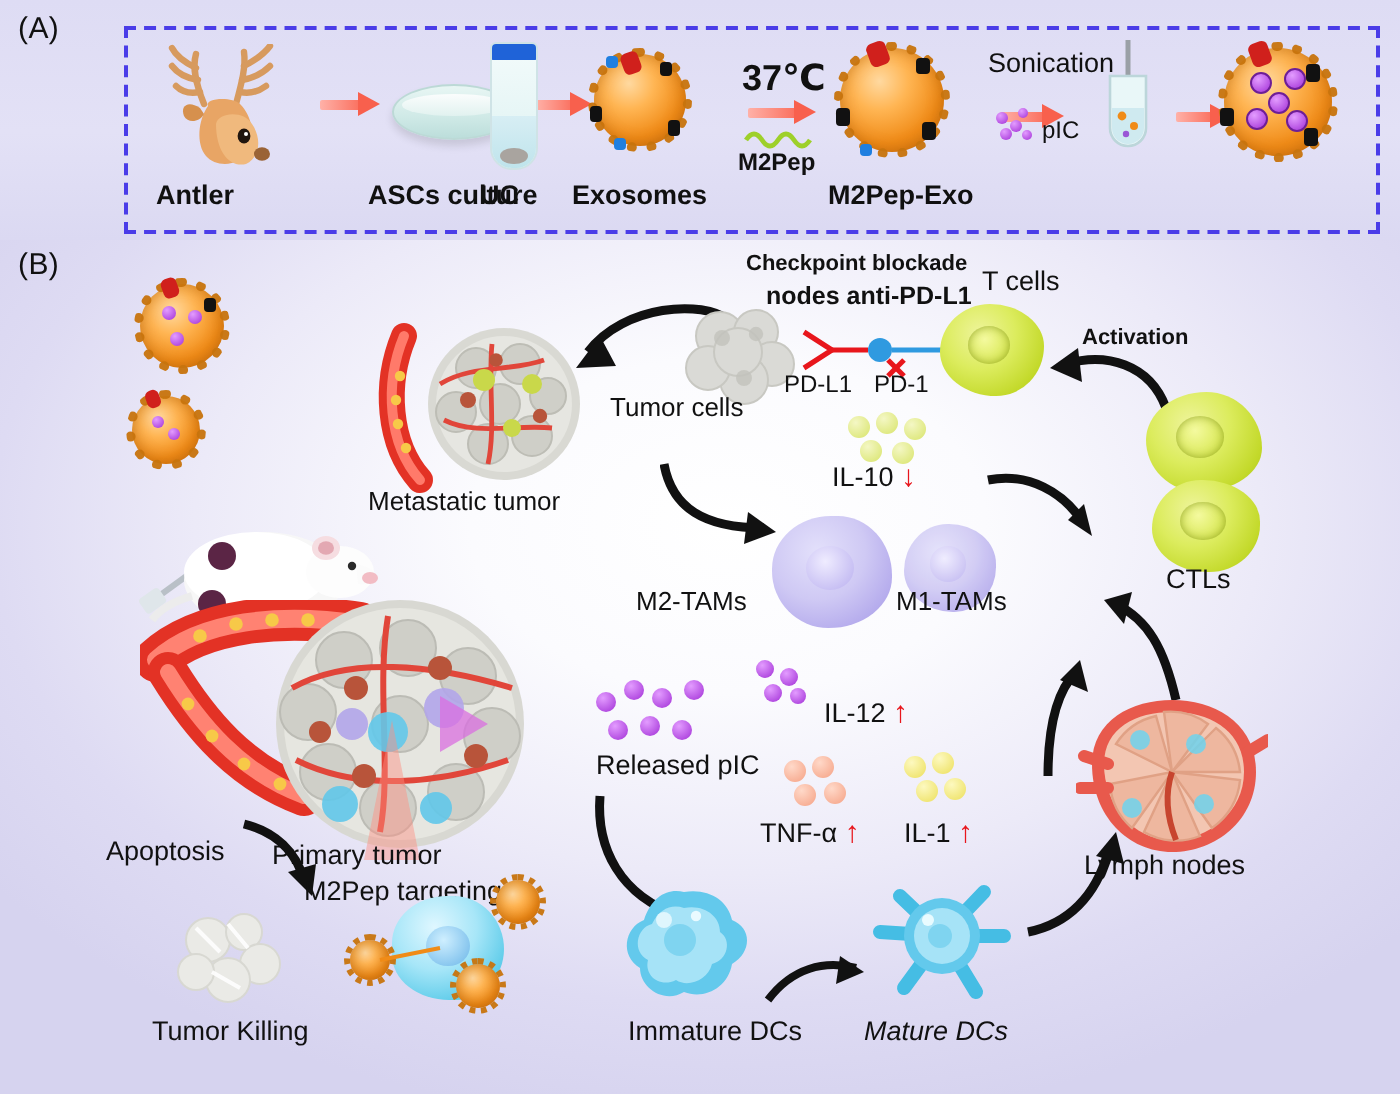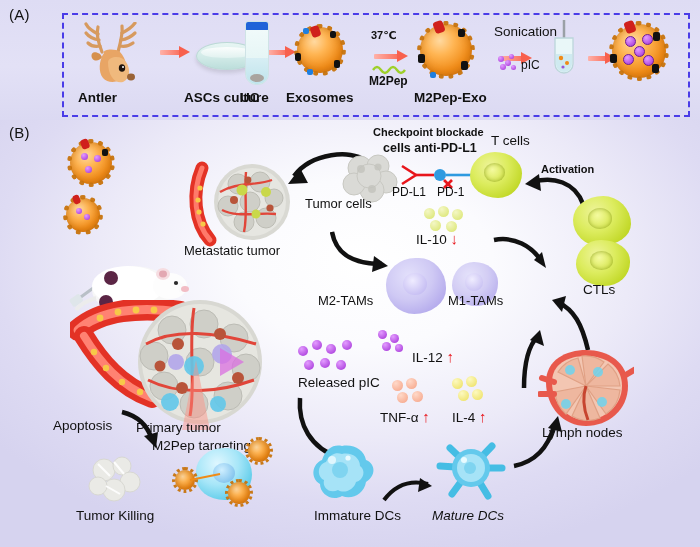--- a/index.html
+++ b/index.html
@@ -51,21 +51,21 @@
   .tube .pellet{position:absolute;left:4px;bottom:2px;width:14px;height:8px;border-radius:50%;background:#a9a49f;}
 
   
   .exo{position:absolute;border-radius:50%;}
   .exo .core{position:absolute;inset:0;border-radius:50%;
     background:radial-gradient(circle at 38% 32%, #ffd9a0 0%, #ffb553 30%, #f08b17 65%, #d16f08 100%);
     box-shadow:inset 0 0 8px rgba(120,60,0,.35);}
   .exo .ring{position:absolute;inset:-3px;border-radius:50%;border:5px dotted #c8740d;opacity:.95;}
   .pmark{position:absolute;border-radius:50%;}
   .pIC-dot{position:absolute;border-radius:50%;background:radial-gradient(circle at 35% 30%,#e39cff,#a12fd6);}
-  .temp{position:absolute;font-size:11px;font-weight:700;color:#111;}
+  .temp{position:absolute;font-size:18px;font-weight:700;color:#111;}
   .redtxt{color:#e8161c;}
   .sci{position:absolute;font-size:13.5px;color:#111;white-space:nowrap;}
   .upar{color:#e8161c;font-weight:700;}
 
   
   .cell{position:absolute;border-radius:50%;}
   .tcell{background:radial-gradient(circle at 38% 32%, #eef49a 0%, #dcec5e 40%, #c3d92a 75%, #a8bf18 100%);}
   .tcell .nuc{position:absolute;left:26%;top:24%;width:42%;height:42%;border-radius:50%;
     background:radial-gradient(circle at 40% 35%,#f4fa9f,#cfe23a);box-shadow:inset 0 0 4px rgba(90,110,0,.5);}
   .mcell{background:radial-gradient(circle at 38% 32%, #e3e0fb 0%, #cfc9f4 45%, #b3a9ec 80%, #9c90e4 100%);}
@@ -314,21 +314,21 @@
       <g fill="#c3c3bd" opacity=".8">
         <circle cx="27" cy="21" r="4"></circle>
           <circle cx="44" cy="19" r="3.6"></circle>
           <circle cx="38" cy="41" r="4"></circle>
       </g>
     </svg>
   </div>
   <div class="sci" style="left:305px;top:196px;font-size:13px;">Tumor cells</div>
 
   <div class="sci redtxt" style="left:373px;top:126px;font-size:11px;font-weight:700;text-align:center;">Checkpoint blockade</div>
-  <div class="sci redtxt" style="left:383px;top:141px;font-size:12.5px;font-weight:700;">cells anti-PD-L1</div>
+  <div class="sci redtxt" style="left:383px;top:141px;font-size:12.5px;font-weight:700;">nodes anti-PD-L1</div>
 
   <svg style="position:absolute;left:400px;top:158px;" width="96" height="34">
     <path d="M2 8 L16 17 L2 26" stroke="#e8161c" stroke-width="2.6" fill="none"></path>
     <line x1="16" y1="17" x2="34" y2="17" stroke="#e8161c" stroke-width="2.6"></line>
     <circle cx="40" cy="17" r="6" fill="#2f9ae0"></circle>
     <line x1="46" y1="17" x2="76" y2="17" stroke="#2f9ae0" stroke-width="2.6"></line>
     <g stroke="#e8161c" stroke-width="2.6">
       <line x1="44" y1="22" x2="52" y2="30"></line>
         <line x1="52" y1="22" x2="44" y2="30"></line>
     </g>
@@ -406,21 +406,21 @@
     <div style="position:absolute;left:14px;top:0;width:11px;height:11px;border-radius:50%;background:radial-gradient(circle at 35% 30%,#fdf9c0,#ecdf5b);"></div>
     <div style="position:absolute;left:6px;top:14px;width:11px;height:11px;border-radius:50%;background:radial-gradient(circle at 35% 30%,#fdf9c0,#ecdf5b);"></div>
     <div style="position:absolute;left:20px;top:13px;width:11px;height:11px;border-radius:50%;background:radial-gradient(circle at 35% 30%,#fdf9c0,#ecdf5b);"></div>
   </div>
 
   <div class="sci" style="left:380px;top:408px;font-size:13.5px;">
     <span>TNF-α</span>
     <span class="upar" style="font-size:15px;">↑</span>
   </div>
   <div class="sci" style="left:452px;top:408px;font-size:13.5px;">
-    <span>IL-4</span>
+    <span>IL-1</span>
     <span class="upar" style="font-size:15px;">↑</span>
   </div>
 
   <svg style="position:absolute;left:498px;top:330px;" width="70" height="62">
     <path d="M26 58 C26 34 30 16 40 6" stroke="#111" stroke-width="4.5" fill="none"></path>
     <path d="M32 10 L42 0 L46 16 Z" fill="#111"></path>
   </svg>
   <svg style="position:absolute;left:530px;top:296px;" width="66" height="60">
     <path d="M58 54 C52 28 44 14 28 6" stroke="#111" stroke-width="4.5" fill="none"></path>
     <path d="M36 0 L22 4 L32 16 Z" fill="#111"></path>

